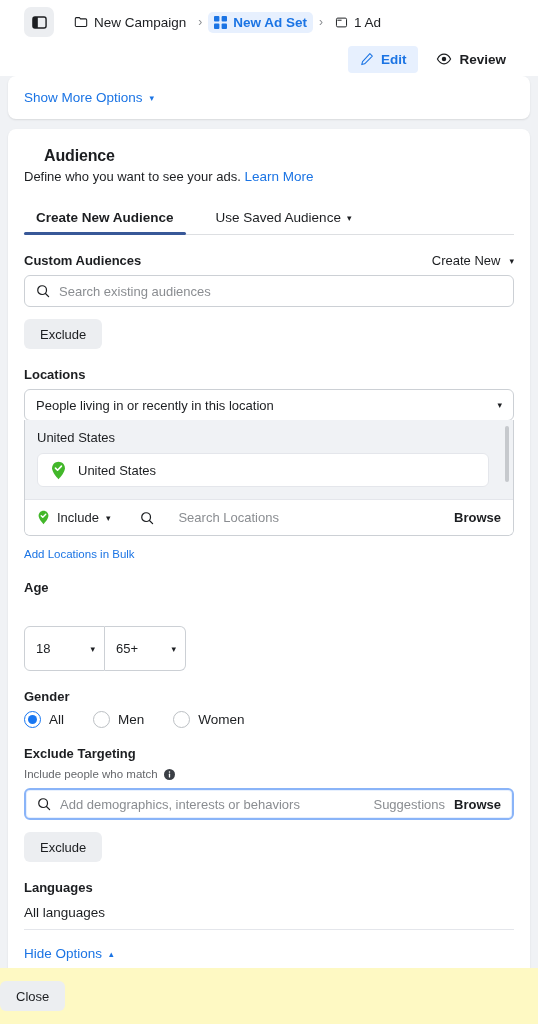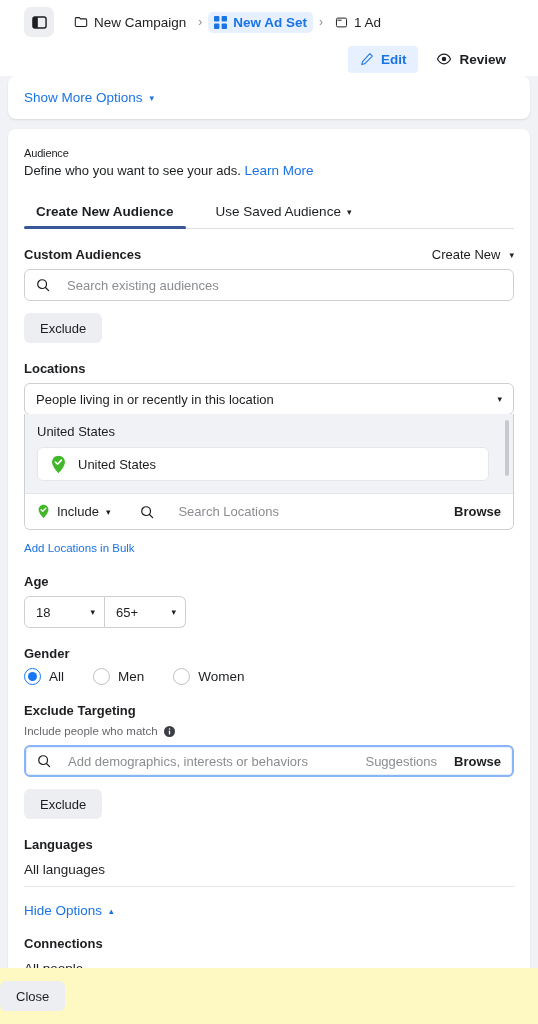--- a/index.html
+++ b/index.html
@@ -53,21 +53,21 @@
     background: #fff; border-radius: 8px;
     margin: 0 8px 10px 8px;
     box-shadow: 0 1px 2px rgba(0,0,0,.10);
   }
   .card-top { padding: 10px 16px 14px 16px; }
   .card-main { padding: 18px 16px 14px 16px; }
 
   .link { color: #1b74e4; font-size: 13.5px; cursor: pointer; }
   .link-sm { color: #1b74e4; font-size: 11.5px; cursor: pointer; }
 
-  h2.sec-title { font-size: 11px; font-weight: 400; letter-spacing: -.15px; }
+  h2.sec-title { font-size: 16px; font-weight: 700; letter-spacing: -.15px; margin-left: 20px; }
   .sec-sub { font-size: 13px; color: #1c1e21; margin-top: 4px; }
 
   
   .tabs {
     display: flex; align-items: flex-end; gap: 18px;
     border-bottom: 1px solid #dddfe2; margin-top: 22px;
   }
   .tab {
     font-size: 13.5px; padding: 4px 12px 9px 12px; cursor: pointer;
     color: #1c1e21; position: relative; white-space: nowrap;
@@ -80,21 +80,21 @@
   }
 
   .label { font-size: 13px; font-weight: 700; margin-bottom: 7px; }
   .label-row { display: flex; align-items: center; justify-content: space-between; margin-bottom: 7px; }
   .label-row .label { margin-bottom: 0; }
   .dropmini { display: flex; align-items: center; gap: 9px; font-size: 13px; cursor: pointer; }
 
   .field {
     border: 1px solid #ccd0d5; border-radius: 6px; background: #fff;
     height: 32px; display: flex; align-items: center; padding: 12px 11px;
-    font-size: 13px; gap: 17px;
+    font-size: 13px; gap: 9px;
   }
   .field.focused { border: 2px solid #8ab4f8; box-shadow: 0 0 0 1px #e7f0fe inset; }
   .ph { color: #8a8d91; font-size: 13px; }
   .sel-field { justify-content: space-between; cursor: pointer; }
 
   .gbtn {
     display: inline-flex; align-items: center; justify-content: center;
     background: #eceef1; border: none; border-radius: 6px;
     font-size: 13px; color: #1c1e21; height: 30px; padding: 0 16px;
     cursor: pointer; font-family: "Liberation Sans", sans-serif;
@@ -129,23 +129,23 @@
     display: flex; align-items: center; gap: 24px;
     background: #fff; height: 36px; padding: 0 12px;
     border-top: 1px solid #e4e6eb; font-size: 13px;
   }
   .inc-drop { display: flex; align-items: center; gap: 7px; cursor: pointer; }
   .foot-link { margin-left: auto; font-size: 13px; font-weight: 700; cursor: pointer; }
 
   
   .age-row { display: flex; }
   .age-sel {
-    border: 1px solid #ccd0d5; height: 32px; width: 81px;
+    border: 1px solid #ccd0d5; height: 45px; width: 81px;
     display: flex; align-items: center; justify-content: space-between;
-    padding: 0 9px 0 11px; font-size: 13px; cursor: pointer; background: #fff;
+    padding: 0 9px 0 11px; font-size: 13px; cursor: pointer; background: #fff; margin-top: 24px;
   }
   .age-sel.first { border-radius: 6px 0 0 6px; }
   .age-sel.last { border-radius: 0 6px 6px 0; border-left: none; }
 
   
   .radio-row { display: flex; align-items: center; gap: 7px; margin-top: 2px; }
   .radio-item { display: flex; align-items: center; gap: 8px; padding-right: 22px; cursor: pointer; font-size: 13.5px; }
   .radio {
     width: 17px; height: 17px; border-radius: 50%;
     border: 1.5px solid #bcc0c4; background: #fff;

